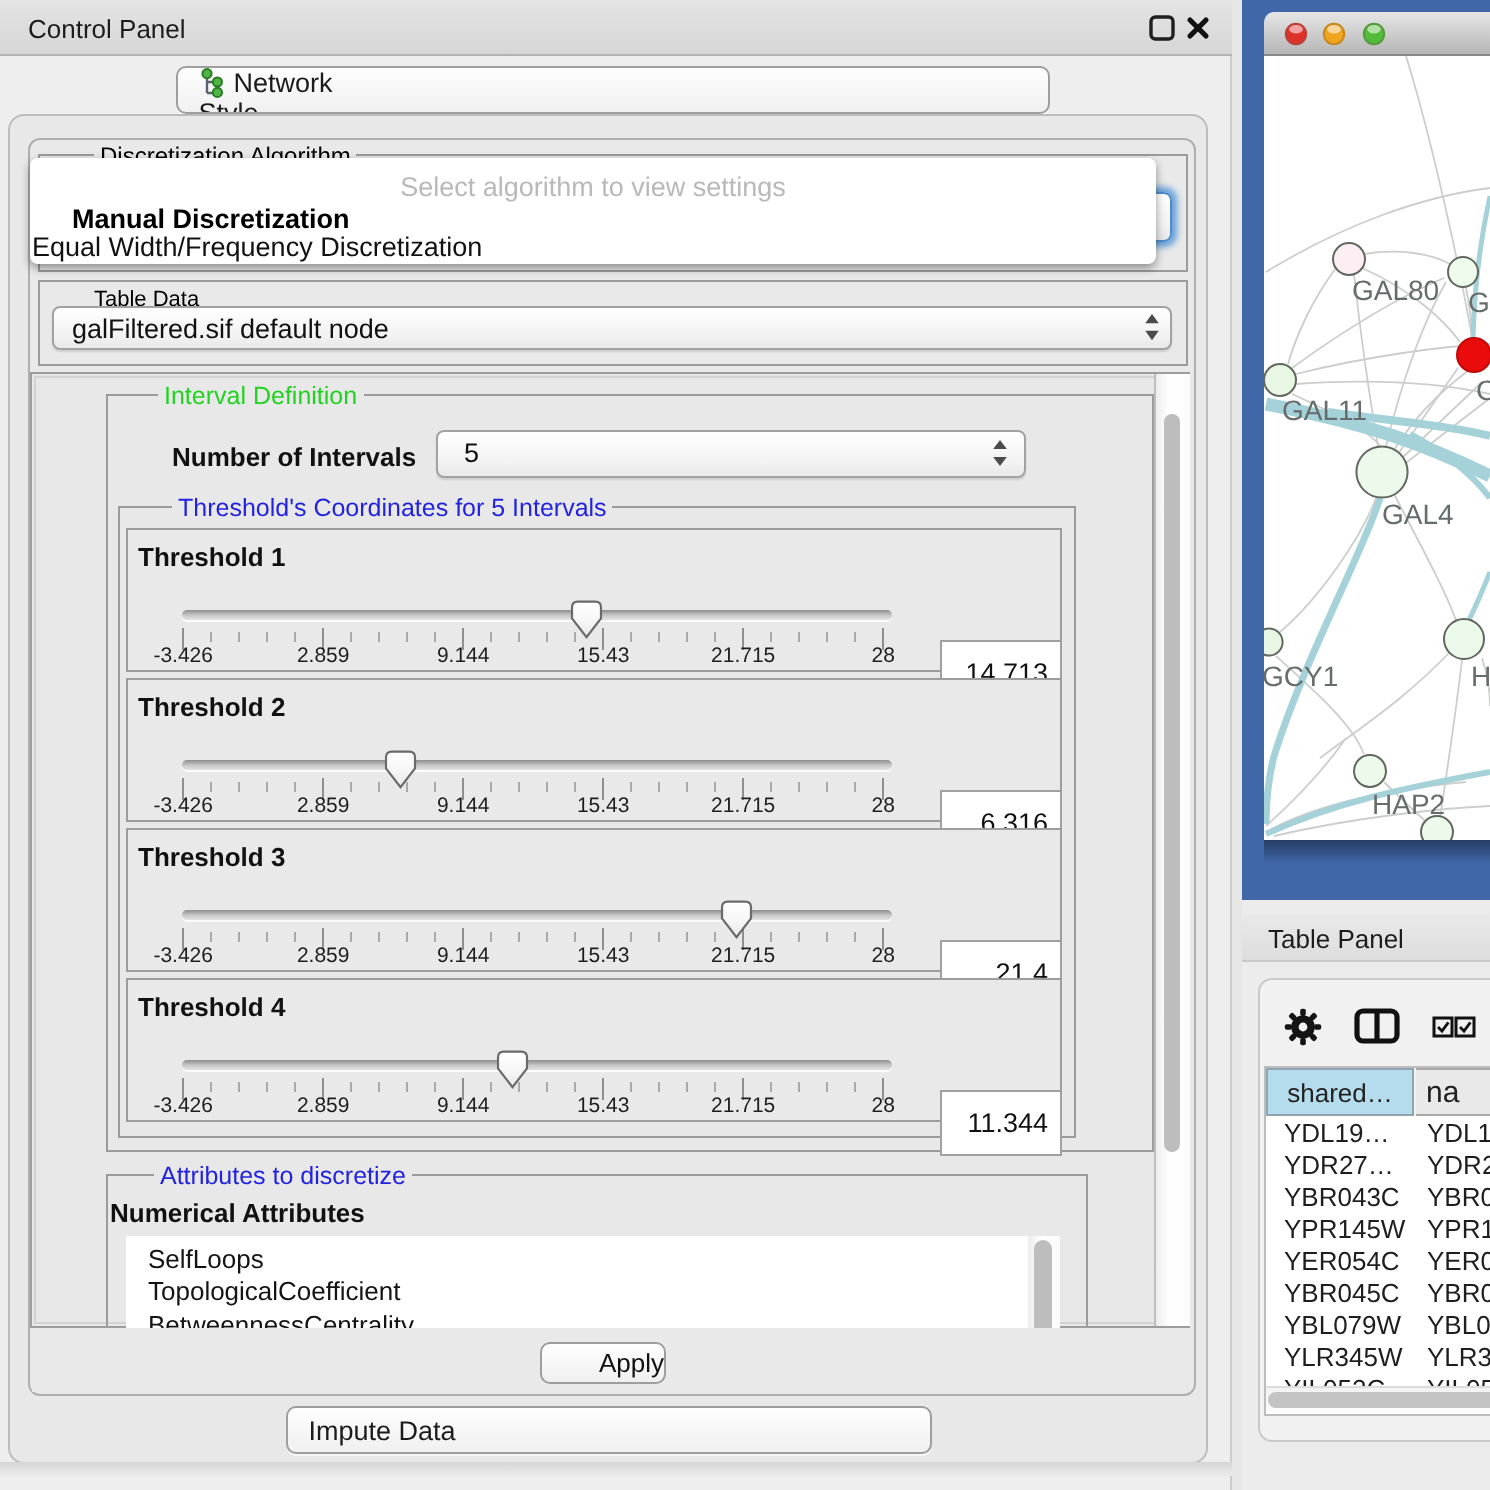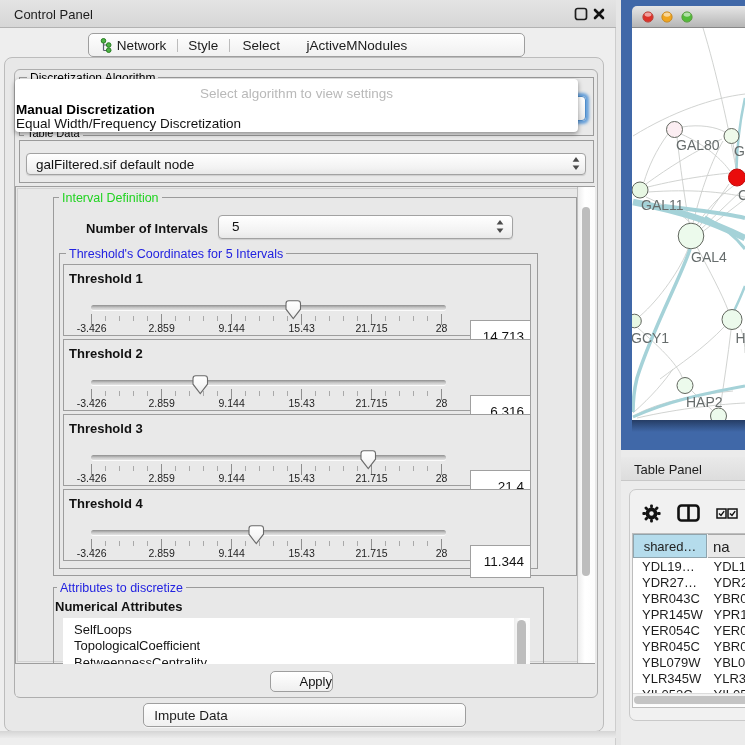--- a/index.html
+++ b/index.html
@@ -1,19 +1,19 @@
 <!DOCTYPE html>
 <html><head><meta charset="utf-8">
 <style>
 html,body{margin:0;padding:0;}
 body{width:745px;height:745px;position:relative;overflow:hidden;
  font-family:"Liberation Sans",sans-serif;background:#e9e9e9;}
 .ab{position:absolute;}
 .grp{position:absolute;border:1px solid #9b9b9b;}
-.gt{position:absolute;font-size:12px;background:#e8e8e8;padding:0 3px;white-space:nowrap;}
+.gt{position:absolute;font-size:12px;background:#e8e8e8;padding:0 3px;white-space:nowrap;margin-left:20px;}
 .combo{position:absolute;border:1px solid #a2a2a2;border-radius:4px;
  background:linear-gradient(#ffffff,#f2f2f2 70%,#e8e8e8);box-shadow:0 1px 1px rgba(0,0,0,.12);}
 .ctext{position:absolute;font-size:13.5px;color:#111;}
 .tickmin{position:absolute;height:5px;background-image:repeating-linear-gradient(90deg,#a9a9a9 0px,#a9a9a9 1px,transparent 1px,transparent 14px);}
 .tickmaj{position:absolute;height:11px;background-image:repeating-linear-gradient(90deg,#8f8f8f 0px,#8f8f8f 1px,transparent 1px,transparent 70px);}
 .tl{position:absolute;font-size:10.5px;color:#1d1d1d;transform:translateX(-50%);white-space:nowrap;}
 .vbox{position:absolute;width:53px;height:31px;background:#fff;border:1px solid #a0a0a0;
  font-size:13.5px;color:#111;text-align:right;line-height:31px;padding-right:6px;margin-top:20px;}
 .seg{position:absolute;display:flex;border:1px solid #9e9e9e;border-radius:5px;
  background:linear-gradient(#fefefe,#f0f0f0);box-shadow:0 1px 0 rgba(255,255,255,.6);overflow:hidden;}
@@ -23,40 +23,40 @@
 </style></head><body>
 <div class="ab" style="left:0;top:0;width:616px;height:745px;background:#eeeeee;"></div>
 <div class="ab" style="left:615px;top:0;width:1px;height:745px;background:#cdcdcd;"></div>
 <div class="ab" style="left:616px;top:0;width:5px;height:745px;background:#e6e6e6;"></div>
 <div class="ab" style="left:0;top:0;width:616px;height:27px;background:linear-gradient(#e4e4e4,#d6d6d6);border-bottom:1px solid #b2b2b2;"></div>
 <div class="ab" style="left:14px;top:7px;font-size:13px;color:#1c1c1c;">Control Panel</div>
 <svg class="ab" style="left:574px;top:7px" width="32" height="14" viewBox="0 0 32 14">
 <rect x="1.5" y="1.5" width="11" height="11" rx="2.2" fill="none" stroke="#1e1e1e" stroke-width="1.7"></rect>
 <path d="M21 3 L29 11 M29 3 L21 11" stroke="#111" stroke-width="2.6" stroke-linecap="round"></path>
 </svg>
-<div class="seg" style="left:88px;top:33px;width:435px;height:22px;">
+<div class="seg" style="left:88px;top:33px;width:435px;height:22px;flex-direction:column;">
 <div style="width:88px;"><svg width="13" height="15" viewBox="0 0 13 15" style="margin-right:4px">
 <path d="M3.5 3 L3.5 12.5 M3.5 7 L8 7 M3.5 12.5 L8 12.5" stroke="#5c6170" stroke-width="1.2" fill="none"></path>
 <circle cx="3.5" cy="2.8" r="2.3" fill="#4fb345" stroke="#277d22" stroke-width="1"></circle>
 <circle cx="8.7" cy="7" r="2.3" fill="#4fb345" stroke="#277d22" stroke-width="1"></circle>
 <circle cx="8.7" cy="12.2" r="2.3" fill="#4fb345" stroke="#277d22" stroke-width="1"></circle>
 </svg>Network</div>
     <div class="sep"></div>
 <div style="width:50.5px;">Style</div>
     <div class="sep"></div>
 <div style="width:63.4px;">Select</div>
 <div style="width:128px;">jActiveMNodules</div>
 </div>
 <div class="ab" style="left:4px;top:57px;width:598px;height:673px;background:#e8e8e8;border:1px solid #bcbcbc;border-radius:8px;"></div>
 <div class="ab" style="left:14px;top:69px;width:582px;height:627px;background:#e9e9e9;border:1px solid #aeaeae;border-radius:6px;"></div>
 <div class="grp" style="left:19px;top:77px;width:573px;height:57px;"></div>
 <div class="gt" style="left:27px;top:71px;background:#e9e9e9;">Discretization Algorithm</div>
 <div class="combo" style="left:26px;top:96px;width:558px;height:23px;box-shadow:0 0 3px 2.2px rgba(88,152,216,.9);border-color:#4f8cc9;border-width:1.5px;"></div>
 <div class="grp" style="left:19px;top:140px;width:573px;height:41px;"></div>
-<div class="gt" style="left:24px;top:127px;background:#e9e9e9;font-size:11px;text-align:center;">Table Data</div>
+<div class="gt" style="left:24px;top:144px;background:#e9e9e9;font-size:11px;text-align:center;">Table Data</div>
 <div class="combo" style="left:26px;top:153px;width:558px;height:20px;"></div>
 <div class="ctext" style="left:36px;top:156.5px;">galFiltered.sif default node</div>
 <svg class="ab" style="left:571px;top:156px" width="10" height="15" viewBox="0 0 10 16">
 <path d="M5 1 L8.6 6 L1.4 6 Z" fill="#4a4a4a"></path>
     <path d="M5 15 L8.6 10 L1.4 10 Z" fill="#4a4a4a"></path>
   </svg>
 <div class="ab" style="left:15px;top:186px;width:580px;height:478px;background:#e8e8e8;border:1px solid #9d9d9d;box-sizing:border-box;"></div>
 <div class="ab" style="left:17px;top:188px;width:574px;height:474px;border:1px solid #d2d2d2;box-sizing:border-box;"></div>
 <div class="ab" style="left:577px;top:187px;width:17px;height:476px;background:linear-gradient(90deg,#ededed,#ffffff 40%,#fcfcfc);border-left:1px solid #bdbdbd;"></div>
 <div class="ab" style="left:582px;top:207px;width:8px;height:369px;background:#bdbdbd;border-radius:4px;"></div>
@@ -282,14 +282,14 @@
     <div style="position:absolute;left:80.5px;top:112.9px;font-size:13px;color:#1e1e1e;white-space:nowrap;">YLR345W</div>
     <div style="position:absolute;left:9px;top:128.9px;font-size:13px;color:#1e1e1e;white-space:nowrap;">YIL052C</div>
     <div style="position:absolute;left:80.5px;top:128.9px;font-size:13px;color:#1e1e1e;white-space:nowrap;">YIL052C</div>
   </div>
 <div class="ab" style="left:633px;top:693px;width:112px;height:14px;background:linear-gradient(#f2f2f2,#ffffff);border-top:1px solid #dcdcdc;"></div>
 <div class="ab" style="left:634px;top:696px;width:111px;height:8px;background:#c4c4c4;border-radius:4px 0 0 4px;"></div>
 <div class="ab" style="left:632px;top:533px;width:113px;height:175px;border:1px solid #bdbdbd;border-right:none;box-sizing:border-box;"></div>
 <div class="ab" style="left:15px;top:79px;width:563px;height:53px;background:#ffffff;border-radius:4px;
 box-shadow:0 2px 5px rgba(0,0,0,.4);z-index:50;"></div>
 <div class="ab" style="left:15px;top:86px;width:563px;text-align:center;font-size:13.5px;color:#b9b9b9;z-index:51;">Select algorithm to view settings</div>
-<div class="ab" style="left:16px;top:102px;font-size:13.5px;font-weight:bold;color:#000;z-index:51;">Manual Discretization</div>
+<div class="ab" style="left:16px;top:102px;font-size:13.5px;font-weight:bold;color:#000;z-index:51;padding-left:20px;">Manual Discretization</div>
 <div class="ab" style="left:16px;top:116px;font-size:13.5px;color:#111;z-index:51;">Equal Width/Frequency Discretization</div>
 
 </body></html>

